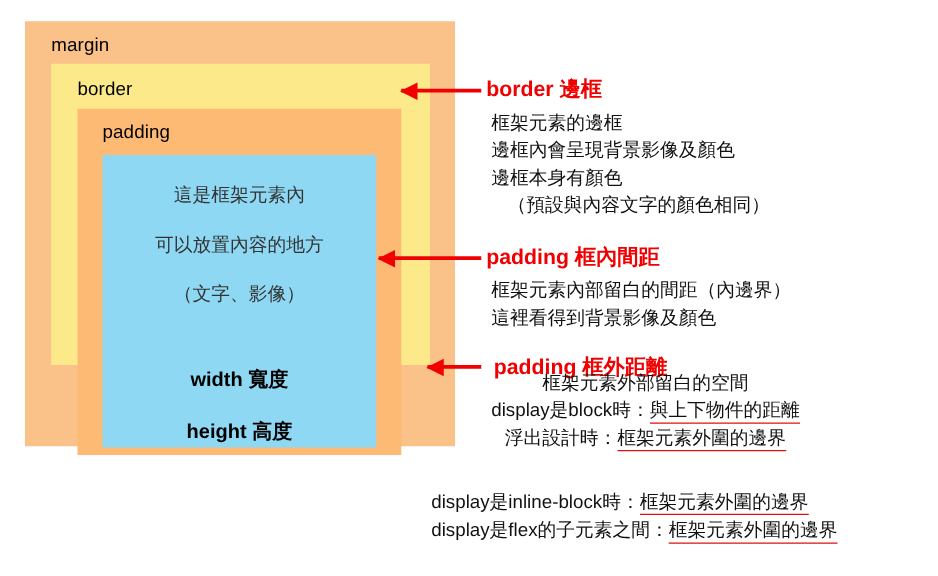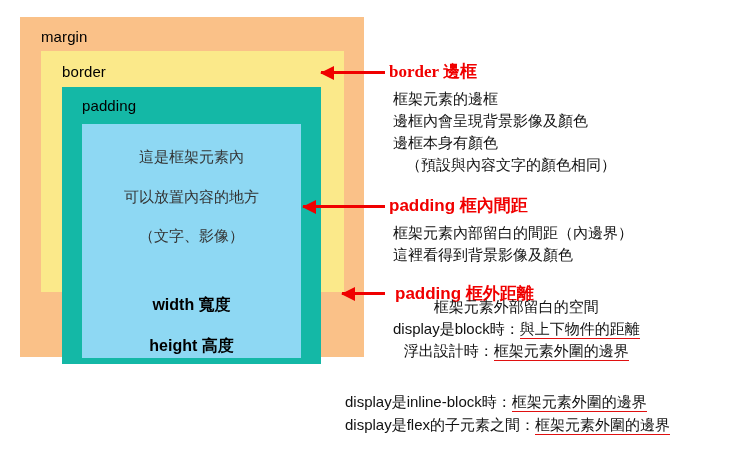--- a/index.html
+++ b/index.html
@@ -45,21 +45,21 @@
   #border-layer {
     width: 303px;
     height: 241px;
     background: #fbe98a;
     padding: 13px 0 0 21px;
     margin-top: 7px;
   }
   #padding-layer {
     width: 259px;
     height: 277px;
-    background: #14b8a6;
+    background: #fdba74;
     padding: 11px 0 0 20px;
     margin-top: 8px;
   }
   #content-layer {
     width: 219px;
     height: 234px;
     background: #8ed8f3;
     margin-top: 11px;
     display: flex;
     flex-direction: column;
@@ -126,21 +126,21 @@
   .ann-body {
     position: absolute;
     color: #111111;
     font-size: 15px;
     line-height: 22px;
     white-space: nowrap;
   }
   .ann-body .indent { padding-left: 13px; display: inline-block; }
   .ul { border-bottom: 1.5px solid #e01010; padding-bottom: 1px; }
 
-  #head-border   { left: 0px;  top: 63px; font-family: Liberation Serif, serif; }
+  #head-border   { left: 0px;  top: 63px; }
   #body-border   { left: 4px;  top: 88px; }
   #head-padding  { left: 0px;  top: 197px; }
   #body-padding  { left: 4px;  top: 222px; }
   #head-margin   { left: 6px;  top: 285px; }
   #body-margin   { left: 4px;  top: 296px; text-align: center; }
 
   #body-extra {
     position: absolute;
     left: -44px;
     top: 390px;

